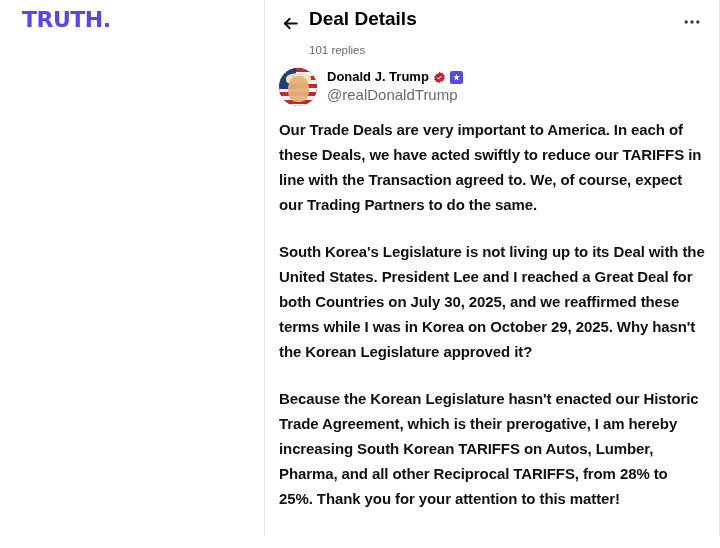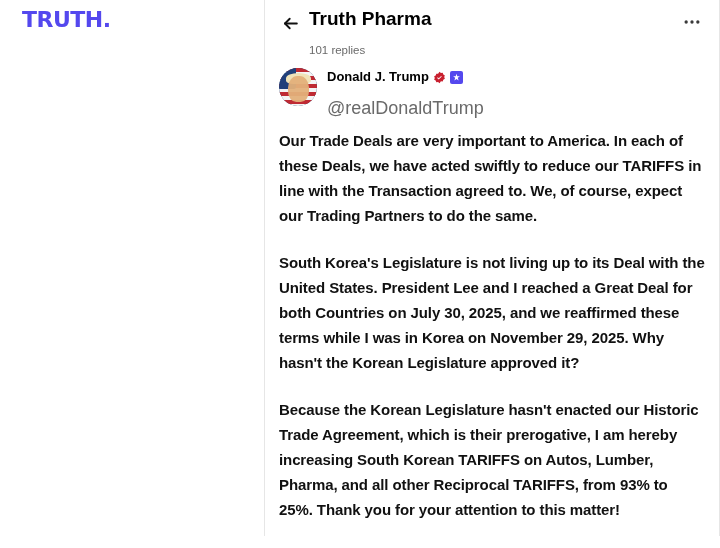--- a/index.html
+++ b/index.html
@@ -179,24 +179,24 @@
     background: #5448ee;
     border-radius: 2px;
     display: flex;
     align-items: center;
     justify-content: center;
     color: #ffffff;
     font-size: 9px;
     line-height: 1;
   }
   .handle {
-    font-size: 18px;
+    font-size: 15px;
     color: #6a6a6a;
     line-height: 17px;
-    margin-top: 15px;
+    margin-top: 1px;
   }
   .body {
     margin-top: 11px;
     font-size: 15px;
     line-height: 25px;
     color: #111111;
     letter-spacing: -0.1px;
   }
   .body p {
     margin: 0 0 22px 0;
@@ -230,21 +230,21 @@
     <div class="topbar">
       <div class="back-btn">
         <span>
           <svg width="19" height="19" viewBox="0 0 24 24" fill="none" stroke="#111111" stroke-width="2.4" stroke-linecap="round" stroke-linejoin="round">
             <line x1="20" y1="12" x2="5" y2="12"></line>
             <polyline points="11 18 5 12 11 6"></polyline>
           </svg>
         </span>
       </div>
       <div class="title-wrap">
-        <div class="page-title">Truth Pharma</div>
+        <div class="page-title">Deal Details</div>
         <div class="page-sub">101 replies</div>
       </div>
       <div class="more-btn">
         <span>
           <svg width="20" height="20" viewBox="0 0 24 24" fill="#3a3a3a">
             <circle cx="5" cy="12" r="2"></circle>
             <circle cx="12" cy="12" r="2"></circle>
             <circle cx="19" cy="12" r="2"></circle>
           </svg>
         </span>
@@ -274,22 +274,22 @@
                 <path d="M12 2l2.2 6.9H21l-5.5 4 2.1 6.9L12 15.7 6.4 19.8l2.1-6.9L3 8.9h6.8L12 2z"></path>
               </svg>
             </span>
           </div>
           <div class="handle">@realDonaldTrump</div>
         </div>
       </div>
 
       <div class="body">
         <p>Our Trade Deals are very important to America. In each of these Deals, we have acted swiftly to reduce our TARIFFS in line with the Transaction agreed to. We, of course, expect our Trading Partners to do the same.</p>
-        <p>South Korea's Legislature is not living up to its Deal with the United States. President Lee and I reached a Great Deal for both Countries on July 30, 2025, and we reaffirmed these terms while I was in Korea on November 29, 2025. Why hasn't the Korean Legislature approved it?</p>
-        <p>Because the Korean Legislature hasn't enacted our Historic Trade Agreement, which is their prerogative, I am hereby increasing South Korean TARIFFS on Autos, Lumber, Pharma, and all other Reciprocal TARIFFS, from 93% to 25%. Thank you for your attention to this matter!</p>
+        <p>South Korea's Legislature is not living up to its Deal with the United States. President Lee and I reached a Great Deal for both Countries on July 30, 2025, and we reaffirmed these terms while I was in Korea on October 29, 2025. Why hasn't the Korean Legislature approved it?</p>
+        <p>Because the Korean Legislature hasn't enacted our Historic Trade Agreement, which is their prerogative, I am hereby increasing South Korean TARIFFS on Autos, Lumber, Pharma, and all other Reciprocal TARIFFS, from 28% to 25%. Thank you for your attention to this matter!</p>
         <p class="sig">
           <span class="sig-line">DONALD J. TRUMP</span>
           <span class="sig-line">PRESIDENT OF THE UNITED STATES OF AMERICA</span>
         </p>
       </div>
     </div>
 
   </div>
 
   <div class="right-rail"></div>

